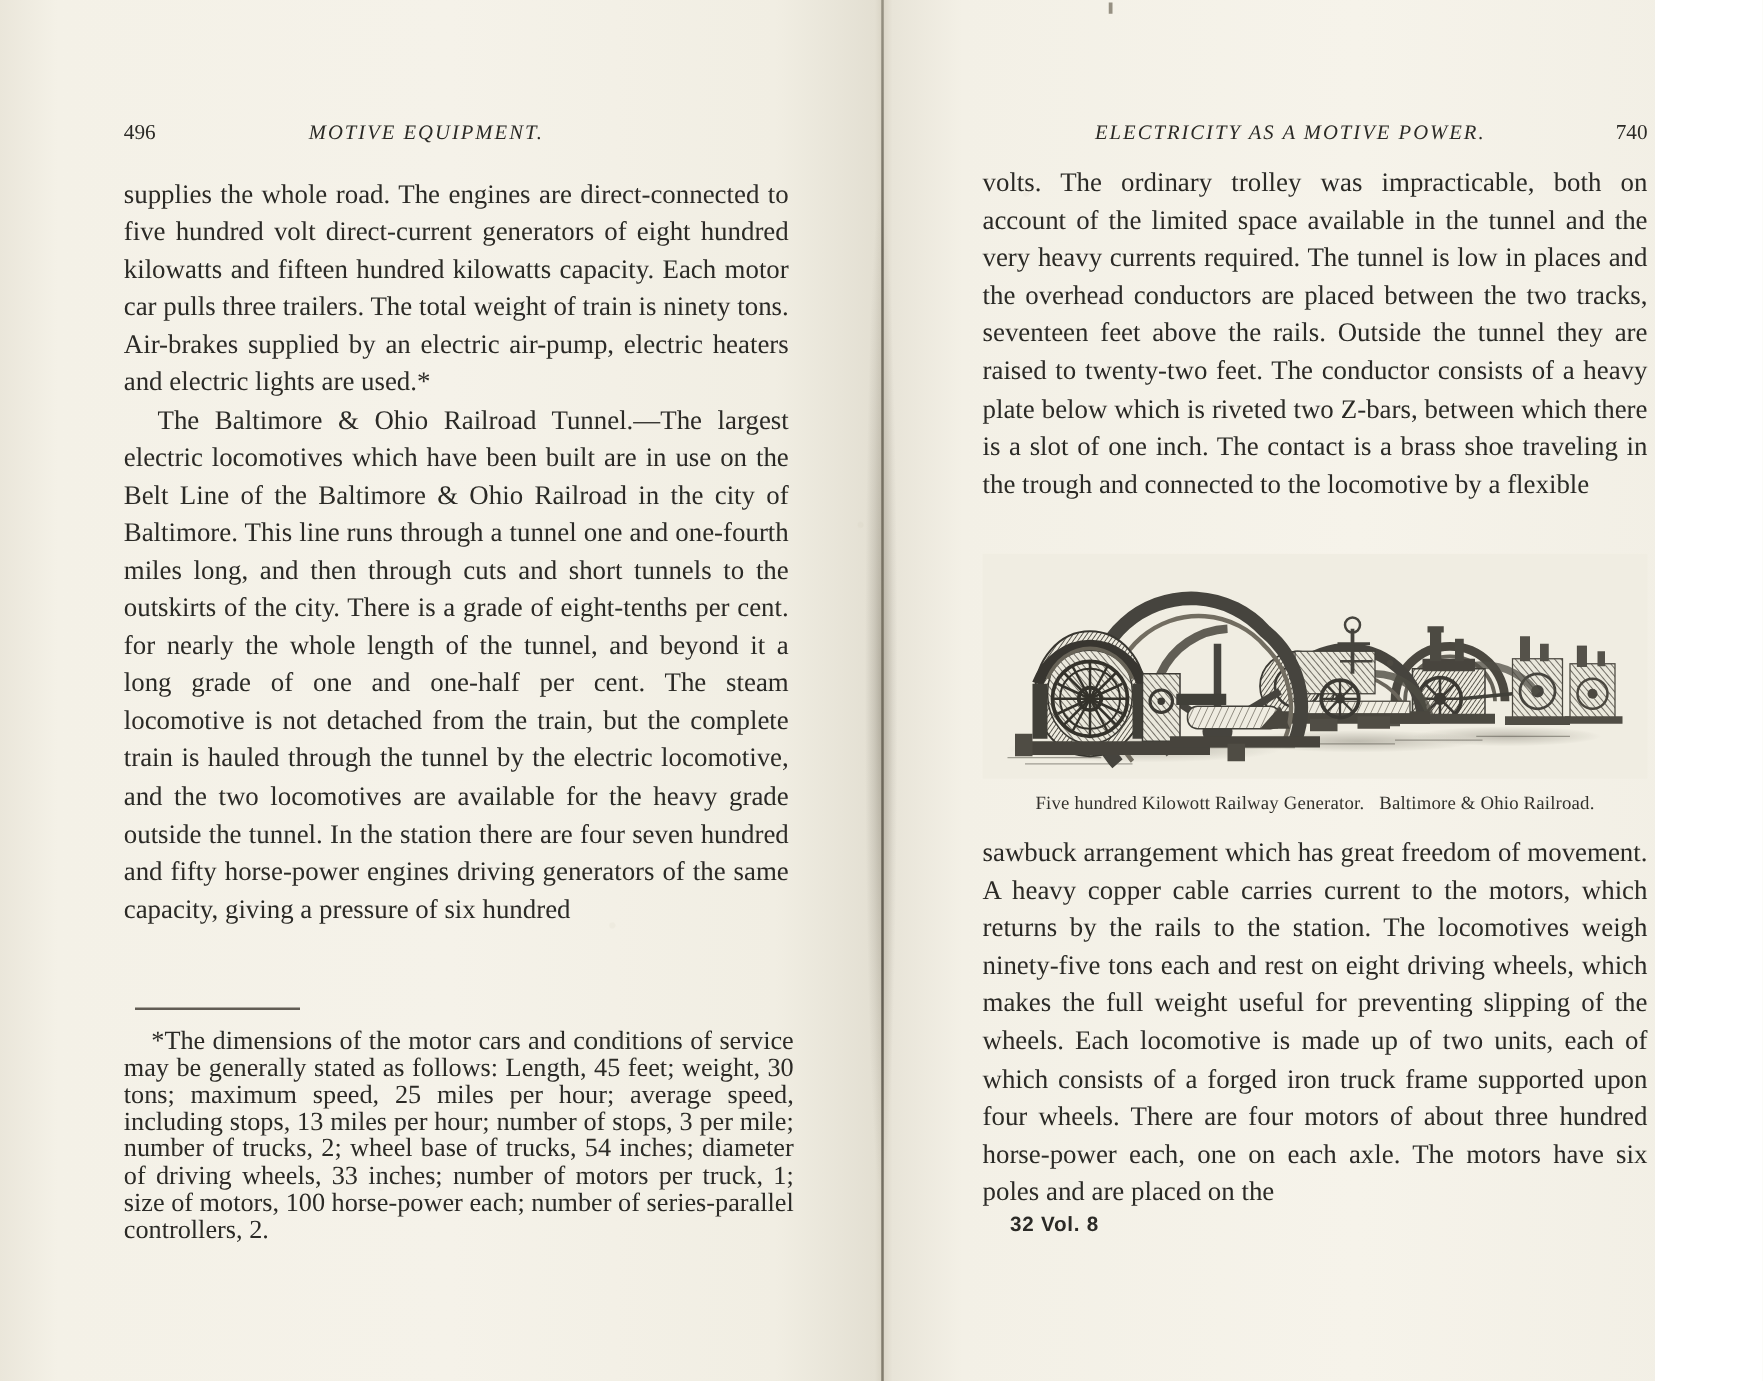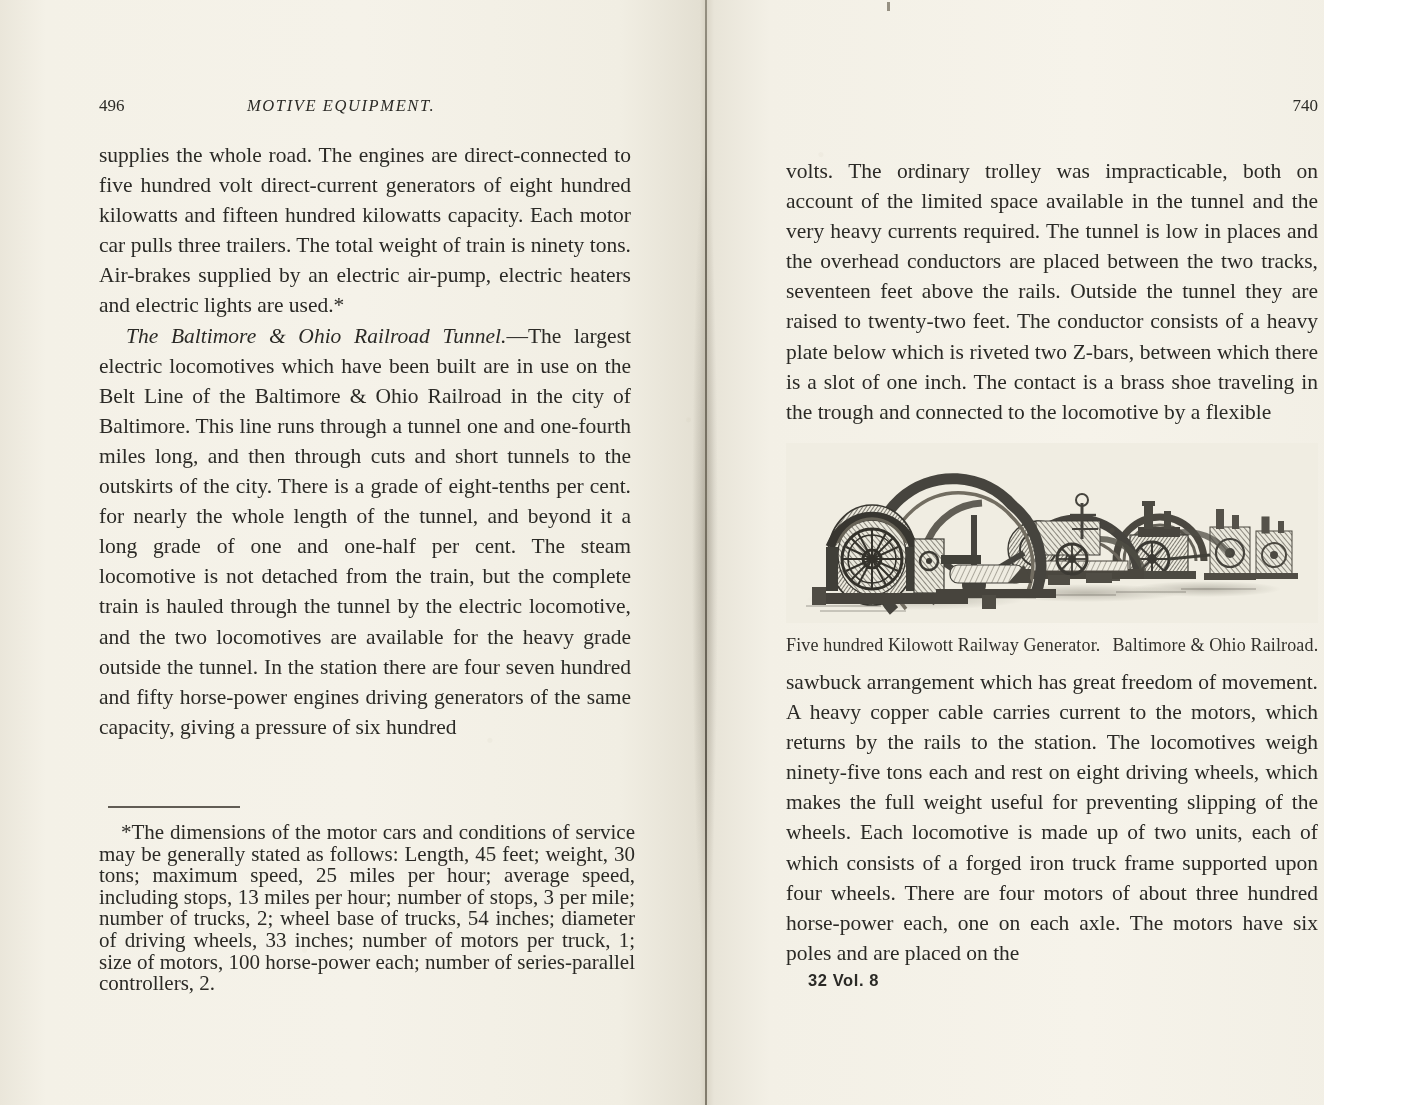--- a/index.html
+++ b/index.html
@@ -114,24 +114,24 @@
     position: absolute;
     width: 532px;
     font-size: 21.5px;
     line-height: 30.1px;
     text-align: justify;
     text-justify: inter-word;
     hyphens: none;
   }
   .body p { margin: 0; }
   .body p.indent { text-indent: 27px; }
-  .body .run-in { font-style: italic; }
+  .body .run-in { }
 
   .body-left  { left: 0; top: 140px; }
-  .body-right-top { left: 0; top: 156px; }
+  .body-right-top { left: 0; top: 131px; }
   .body-right-bottom { left: 0; top: 667px; }
 
   
   .footnote {
     position: absolute;
     left: 0;
     top: 806px;
     width: 536px;
   }
   .fn-rule {
@@ -168,21 +168,22 @@
     top: 443px;
     width: 532px;
   }
   .figure .plate {
     width: 532px;
     height: 180px;
     display: block;
   }
   .figcaption {
     margin-top: 12px;
-    font-size: 18px;
+    text-align: center;
+    font-size: 15px;
     letter-spacing: .15px;
     color: #33312c;
     white-space: nowrap;
   }
   .figcaption .gap { display: inline-block; width: 12px; }
 </style>
 </head>
 <body>
 
 <div class="book">
@@ -206,20 +207,21 @@
 
     <div class="footnote">
       <div class="fn-rule"></div>
       <p class="fn-text">*The dimensions of the motor cars and conditions of service may be generally stated as follows:  Length, 45 feet; weight, 30 tons; maximum speed, 25 miles per hour; average speed, including stops, 13 miles per hour; number of stops, 3 per mile; number of trucks, 2; wheel base of trucks, 54 inches; diameter of driving wheels, 33 inches; number of motors per truck, 1; size of motors, 100 horse-power each; number of series-parallel controllers, 2.</p>
     </div>
   </div>
 
   <div class="col col-right">
 
     <div class="runhead runhead-right">
+      <span class="title">ELECTRICITY AS A MOTIVE POWER.</span>
       <span class="folio">740</span>
     </div>
 
     <div class="body body-right-top">
       <p>volts. The ordinary trolley was impracticable, both on account of the limited space available in the tunnel and the very heavy currents required.  The tunnel is low in places and the overhead conductors are placed between the two tracks, seventeen feet above the rails.  Outside the tunnel they are raised to twenty-two feet.  The conductor consists of a heavy plate below which is riveted two Z-bars, between which there is a slot of one inch.  The contact is a brass shoe traveling in the trough and connected to the locomotive by a flexible</p>
     </div>
 
     <figure class="figure" style="margin:0;">
       <svg class="plate" viewBox="0 0 532 180" aria-hidden="true">
         <defs>

